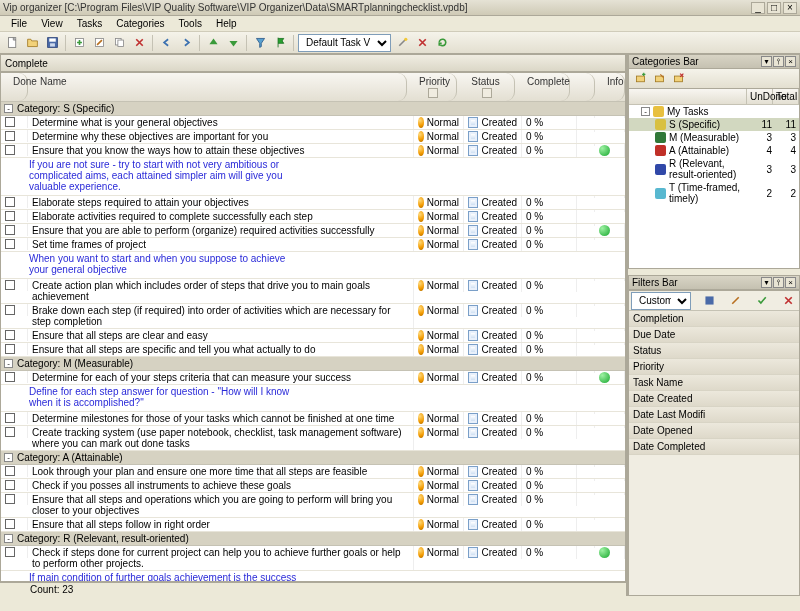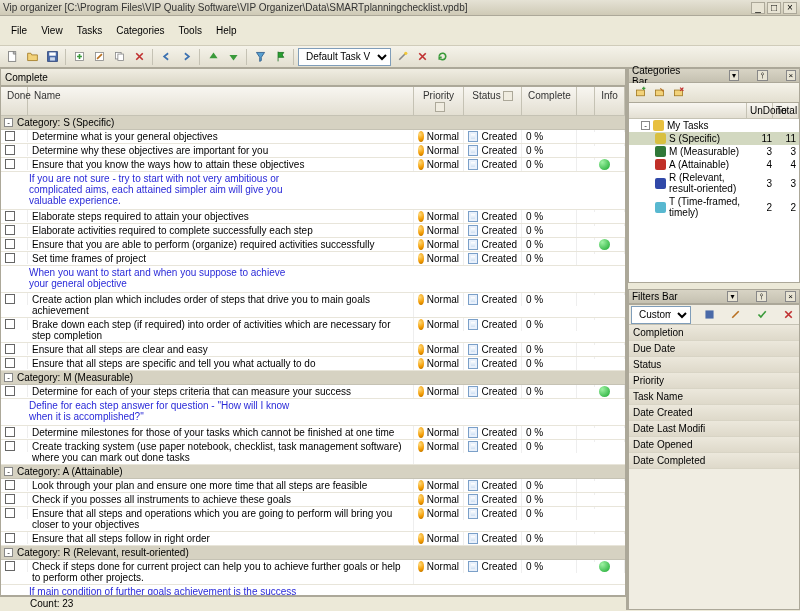--- a/index.html
+++ b/index.html
@@ -1,55 +1,55 @@
 <!DOCTYPE html>
 <html><head>
 <meta charset="utf-8">
 <style>
 * { box-sizing: border-box; margin: 0; padding: 0; }
 body { font-family: Tahoma, Arial, sans-serif; font-size: 10px; background: #ece9d8; overflow: hidden; width: 800px; height: 611px; }
 .titlebar { background: linear-gradient(#e5e2d5,#cfcab6); height: 16px; display: flex; align-items: center; padding: 0 3px; border-bottom: 1px solid #aca899; }
 .titlebar .title { flex: 1; font-size: 10px; color: #333; }
 .titlebar .winbtn { width: 14px; height: 12px; background: #e8e4d4; border: 1px solid #aca899; margin-left: 2px; display: flex; align-items: center; justify-content: center; cursor: pointer; }
-.menubar { height: 30px; background: #ece9d8; display: flex; align-items: center; padding: 0 4px; border-bottom: 1px solid #d0ccba; }
+.menubar { height: 16px; background: #ece9d8; display: flex; align-items: center; padding: 0 4px; border-bottom: 1px solid #d0ccba; }
 .menubar span { padding: 1px 7px; cursor: pointer; }
 .toolbar { height: 22px; background: linear-gradient(#f5f3ea,#e3dfd0); border-bottom: 1px solid #aca899; display: flex; align-items: center; padding: 0 3px; gap: 2px; }
 .tbtn { width: 18px; height: 18px; border: 1px solid transparent; display: flex; align-items: center; justify-content: center; cursor: pointer; border-radius: 2px; }
 .tbtn svg { width: 13px; height: 13px; }
 .tsep { width: 1px; height: 16px; background: #c5c2b4; margin: 0 2px; }
 .tcombo { height: 18px; border: 1px solid #7f9db9; background: #fff; font-size: 10px; padding: 0 3px; }
 .main { display: flex; height: 542px; }
 .left { flex: 1; display: flex; flex-direction: column; border-right: 2px solid #aca899; }
 .right { width: 172px; display: flex; flex-direction: column; }
 .catbar { height: 18px; background: linear-gradient(#f0ede2,#dbd7c7); border: 1px solid #aca899; display: flex; align-items: center; padding: 0 4px; font-size: 10px; }
 .catbar select { flex: 1; height: 15px; border: 1px solid #7f9db9; background: #fff; font-size: 10px; visibility: hidden; }
 .gridwrap { flex: 1; overflow: auto; background: #fff; border: 1px solid #aca899; }
 .ghead { display: flex; background: linear-gradient(#f8f6f1,#e3dfd2); border-bottom: 1px solid #c5c2b4; position: sticky; top: 0; }
-.ghead > div { padding: 3px 6px; border-right: 1px solid #c5c2b4; font-size: 10px; color: #333; text-align: center; }
+.ghead > div { padding: 3px 12px; border-right: 1px solid #c5c2b4; font-size: 10px; color: #333; text-align: center; border-radius: 9px; }
 .gc-done { width: 27px; }
 .gc-name { flex: 1; text-align: left !important; }
 .gc-pri { width: 50px; }
 .gc-stat { width: 58px; }
 .gc-comp { width: 55px; }
 .gc-att { width: 18px; }
 .gc-info { width: 30px; }
 .dropbtn { display: inline-block; width: 10px; height: 10px; border: 1px solid #aca899; background: #f0ece0; margin-left: 2px; vertical-align: middle; }
 .catrow { background: #d6d2c2; padding: 1px 4px 1px 3px; border-bottom: 1px solid #c5c2b4; display: flex; align-items: center; }
 .catrow .exp { width: 9px; height: 9px; border: 1px solid #888; background: #fff; display: flex; align-items: center; justify-content: center; font-size: 8px; line-height: 7px; margin-right: 4px; cursor: pointer; }
 .trow { display: flex; border-bottom: 1px solid #e8e5da; align-items: flex-start; min-height: 14px; }
 .trow > div { padding: 1px 4px; border-right: 1px solid #eee; font-size: 10px; display: flex; align-items: center; }
 .chk { width: 10px; height: 10px; border: 1px solid #666; background: #fff; cursor: pointer; }
 .pri-ball { width: 11px; height: 11px; border-radius: 50%; background: radial-gradient(circle at 30% 30%, #ffd97a, #f29a00 60%, #b56f00); margin-right: 3px; }
 .stat-ico { width: 11px; height: 11px; background: #e8f0fb; border: 1px solid #7a9fc8; margin-right: 3px; position: relative; }
 .stat-ico:after { content: ""; position: absolute; left: 2px; right: 2px; top: 2px; bottom: 2px; background: linear-gradient(#fff,#cfe0f3); }
 .note { color: #2a2ad8; padding: 1px 4px 3px 28px; font-size: 10px; line-height: 11px; border-bottom: 1px solid #e8e5da; }
 .info-ico { width: 11px; height: 11px; border-radius: 50%; background: radial-gradient(circle at 30% 30%, #9ef2a3, #18a72e); cursor: pointer; }
 .statusbar { height: 14px; background: #ece9d8; border-top: 1px solid #aca899; display: flex; align-items: center; padding: 0 6px; font-size: 10px; }
 .statusbar .count { margin-left: 24px; }
-.panelhead { height: 15px; background: linear-gradient(#d8d4c5,#c5c1b1); border: 1px solid #aca899; display: flex; align-items: center; padding: 0 3px; font-size: 10px; gap: 17px; }
+.panelhead { height: 15px; background: linear-gradient(#d8d4c5,#c5c1b1); border: 1px solid #aca899; display: flex; align-items: center; padding: 0 3px; font-size: 10px; }
 .panelhead .spacer { flex: 1; }
 .panelhead .pbtn { width: 11px; height: 11px; border: 1px solid #888; background: #e8e4d4; margin-left: 1px; cursor: pointer; font-size: 8px; line-height: 9px; text-align: center; }
 .cat-tb { height: 20px; background: linear-gradient(#f5f3ea,#e3dfd0); border: 1px solid #aca899; border-top: none; display: flex; align-items: center; padding: 0 2px; gap: 1px; }
 .treewrap { background: #fff; border: 1px solid #aca899; border-top: none; flex: 1; overflow: auto; }
 .treehead { display: flex; background: linear-gradient(#f8f6f1,#e3dfd2); border-bottom: 1px solid #c5c2b4; font-size: 10px; }
 .treehead > div { padding: 2px 3px; border-right: 1px solid #c5c2b4; }
 .th-name { flex: 1; }
 .th-und, .th-tot { width: 26px; text-align: right; }
 .trnode { display: flex; align-items: center; padding: 1px 3px; font-size: 10px; }
 .trnode .ticon { width: 11px; height: 11px; margin-right: 3px; border-radius: 2px; }

